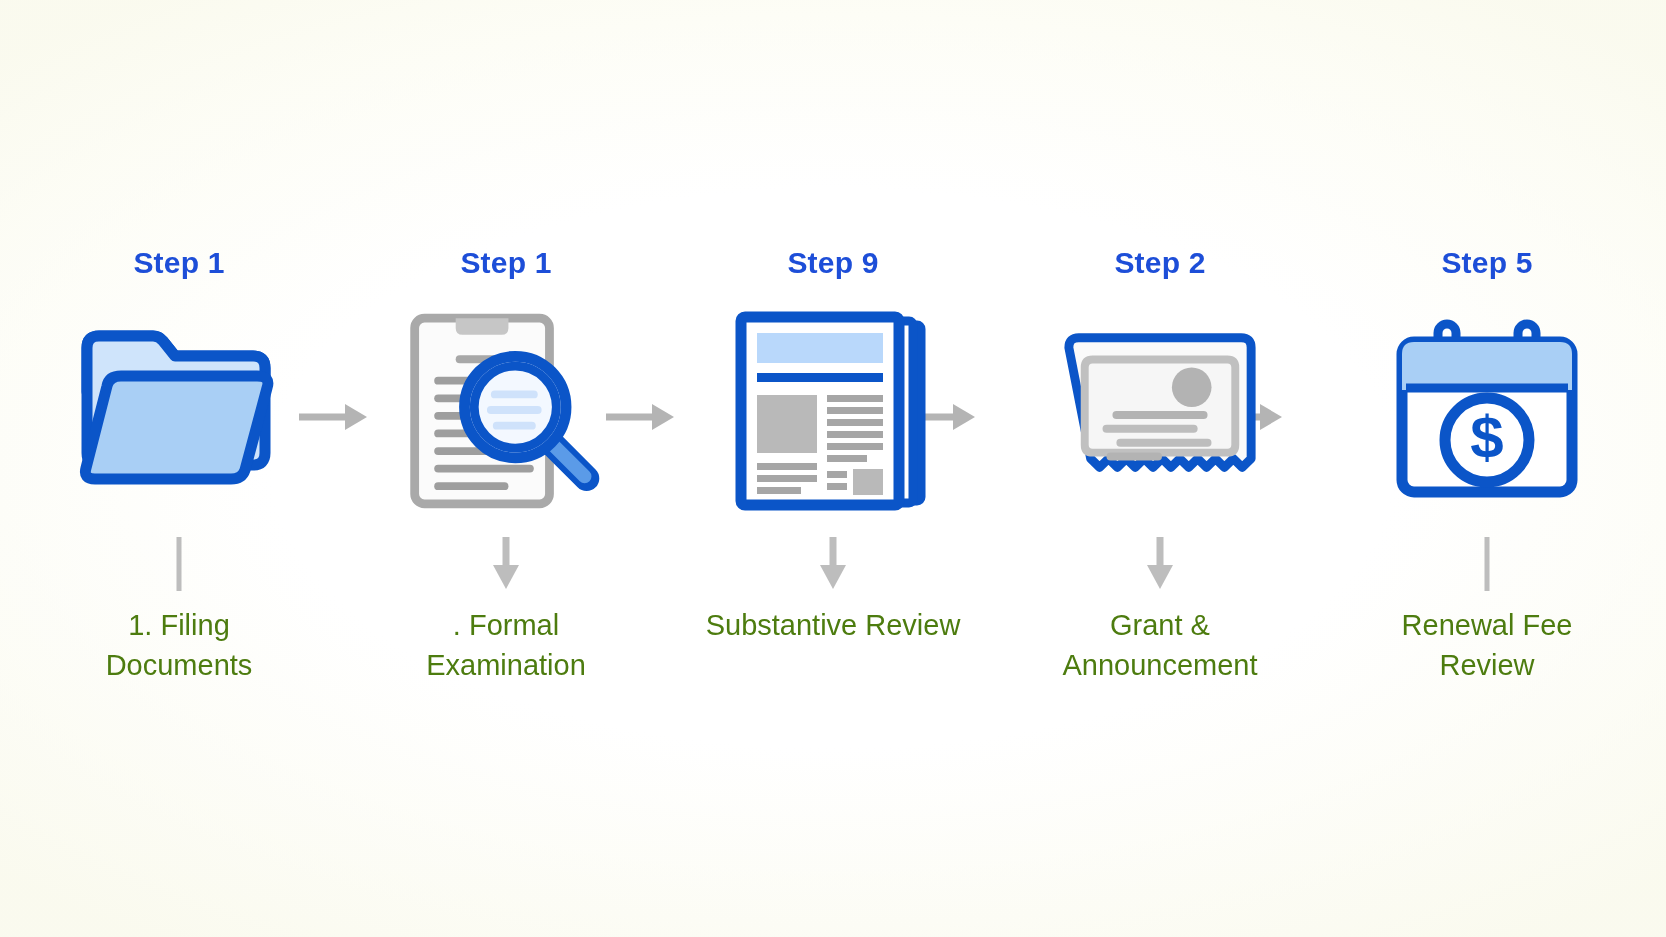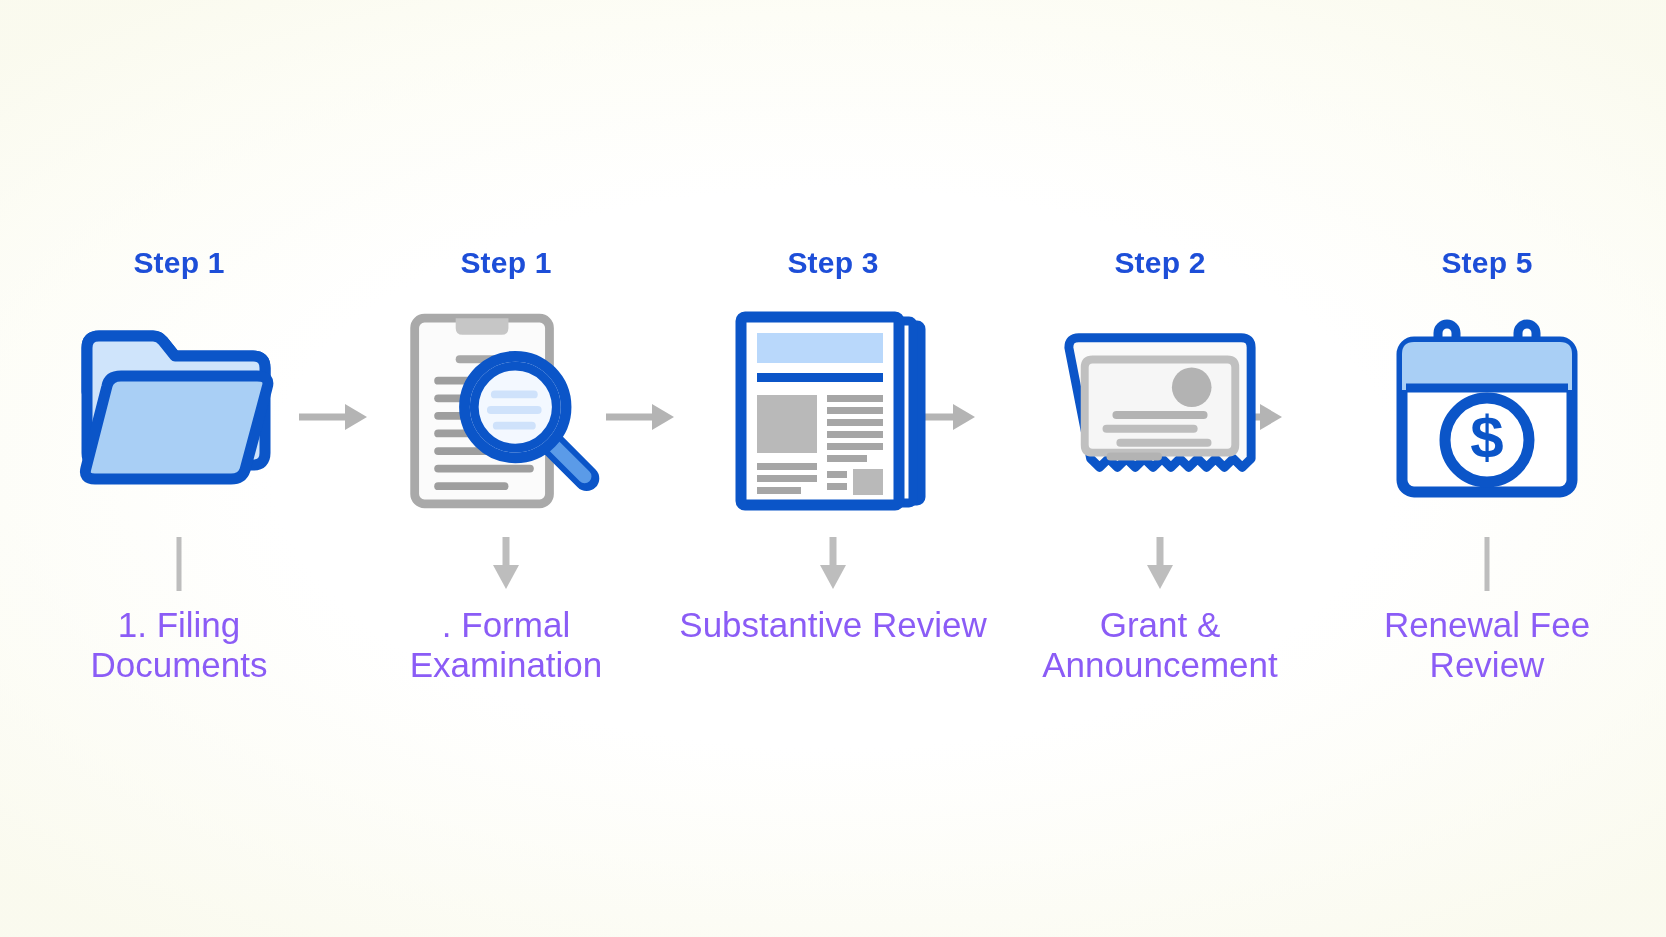--- a/index.html
+++ b/index.html
@@ -75,23 +75,23 @@
   .connector {
     margin-top: 22px;
     height: 62px;
     display: flex;
     align-items: flex-start;
     justify-content: center;
   }
 
   .step-caption {
     margin-top: 8px;
-    font-size: 35px;
+    font-size: 29px;
     line-height: 40px;
-    color: #8b5cf6;
+    color: #4d7c0f;
     text-align: center;
     white-space: nowrap;
   }
   .cap-line { display: block; }
 
   
   .h-arrow {
     position: absolute;
     top: 400px;
     width: 74px;
@@ -194,21 +194,21 @@
         </svg>
       </div>
 
       <div class="step-caption">
         <span class="cap-line">. Formal</span>
         <span class="cap-line">Examination</span>
       </div>
     </div>
 
     <div class="step">
-      <div class="step-title">Step 3</div>
+      <div class="step-title">Step 9</div>
 
       <div class="icon-slot">
         <svg width="200" height="200" viewBox="0 0 200 200">
 
           <rect x="28" y="14" width="160" height="176" rx="4" fill="#ffffff" stroke="#0b55c8" stroke-width="9"></rect>
           <rect x="20" y="10" width="160" height="182" rx="4" fill="#ffffff" stroke="#0b55c8" stroke-width="9"></rect>
 
           <rect x="8" y="6" width="158" height="188" rx="4" fill="#ffffff" stroke="#0b55c8" stroke-width="11"></rect>
 
           <rect x="24" y="22" width="126" height="30" fill="#b9d8fb"></rect>

